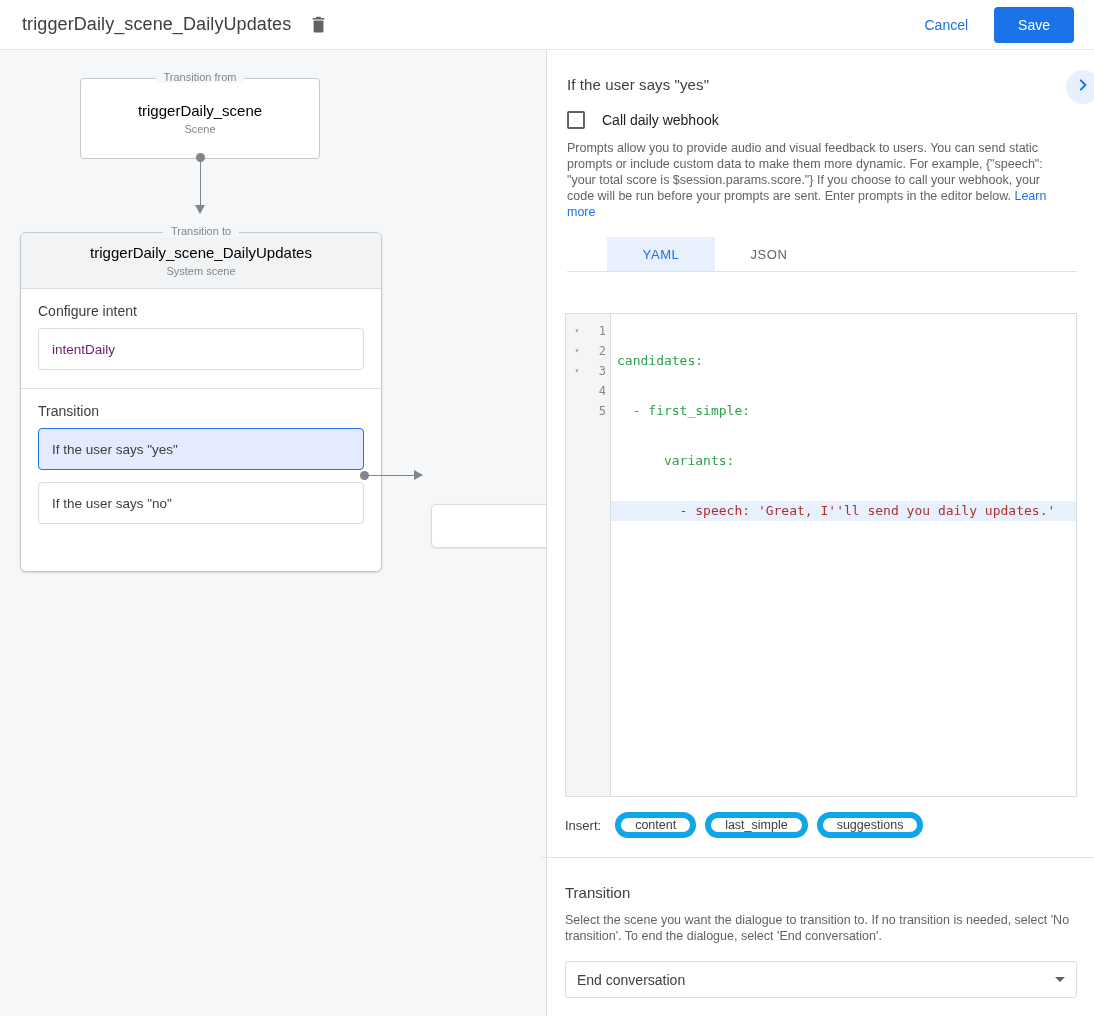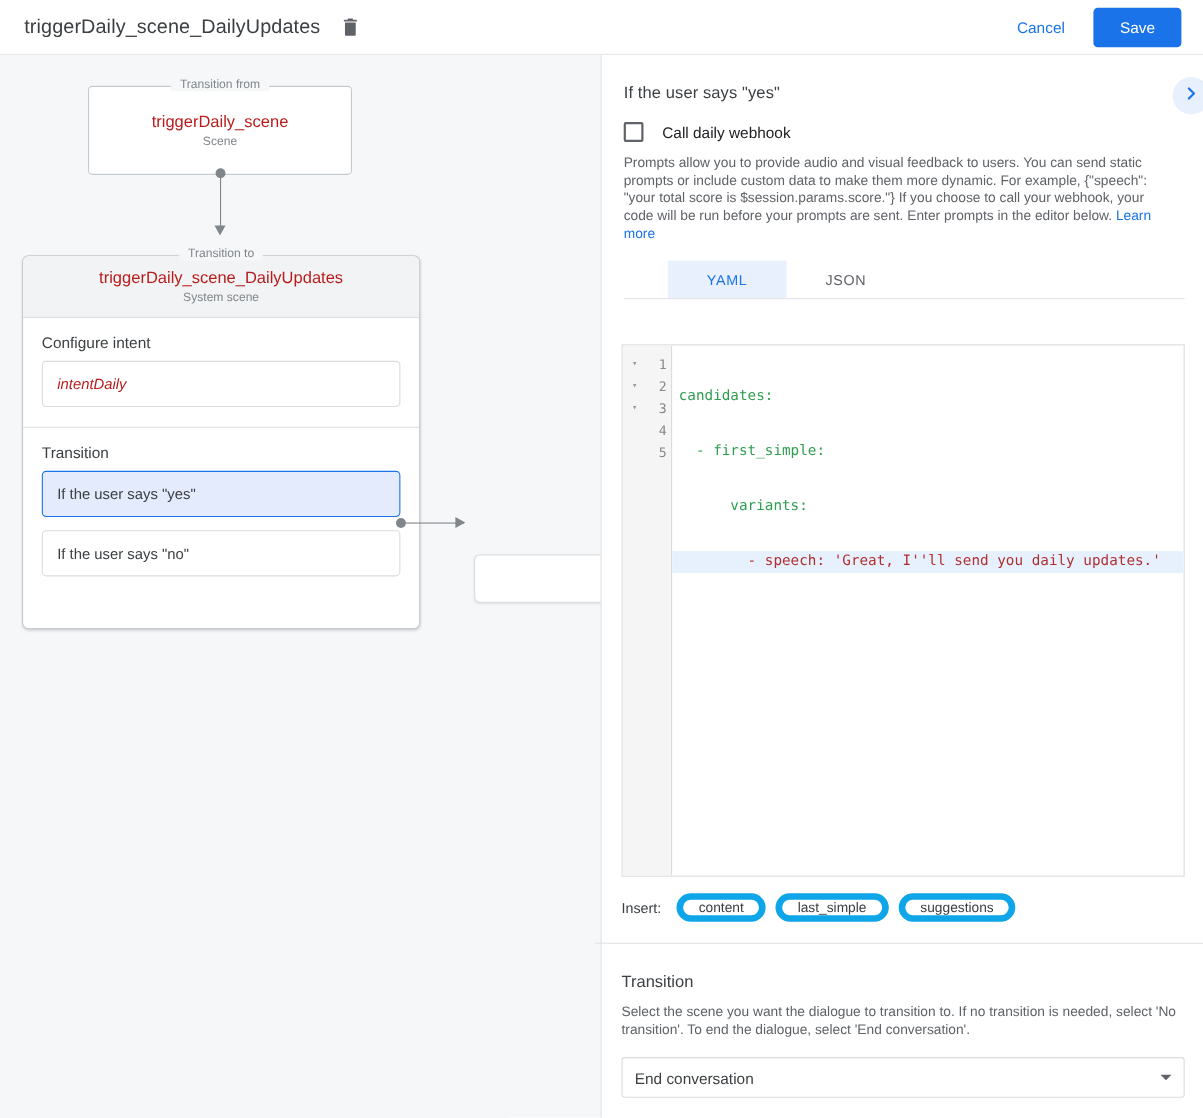--- a/index.html
+++ b/index.html
@@ -77,21 +77,21 @@
     z-index: 2;
   }
 
   #node-from {
     left: 80px; top: 28px; width: 240px; height: 81px;
     border: 1px solid #c6cacd; border-radius: 4px;
     background: #ffffff;
     display: flex; flex-direction: column;
     align-items: center; justify-content: center;
   }
-  .node-title { font-size: 15px; color: #b91c1c; }
+  .node-title { font-size: 15px; color: #000000; }
   .node-sub { font-size: 11px; color: #80868b; margin-top: 4px; }
 
   #node-to {
     left: 20px; top: 182px; width: 362px; height: 340px;
     border: 1px solid #c6cacd; border-radius: 6px;
     background: #ffffff;
     box-shadow: 0 1px 2px rgba(60,64,67,.18);
   }
   #node-to-header {
     height: 56px;
@@ -104,23 +104,22 @@
   .node-section { padding: 14px 17px 18px 17px; }
   #intent-section { border-bottom: 1px solid #e0e2e5; }
   .section-label {
     font-size: 14px; color: #3c4043; margin-bottom: 9px;
   }
   .field-box {
     height: 42px; border: 1px solid #dadce0; border-radius: 4px;
     background: #ffffff;
     display: flex; align-items: center;
     padding: 0 13px;
-    font-size: 13.5px; color: #b91c1c;
-    cursor: pointer;
-    font-style: italic;
+    font-size: 13.5px; color: #701a75;
+    cursor: pointer;
   }
   .cond-box {
     height: 42px; border: 1px solid #dadce0; border-radius: 4px;
     background: #ffffff;
     display: flex; align-items: center;
     padding: 0 13px;
     font-size: 13.5px; color: #3c4043;
     cursor: pointer;
     margin-bottom: 12px;
     position: relative;

